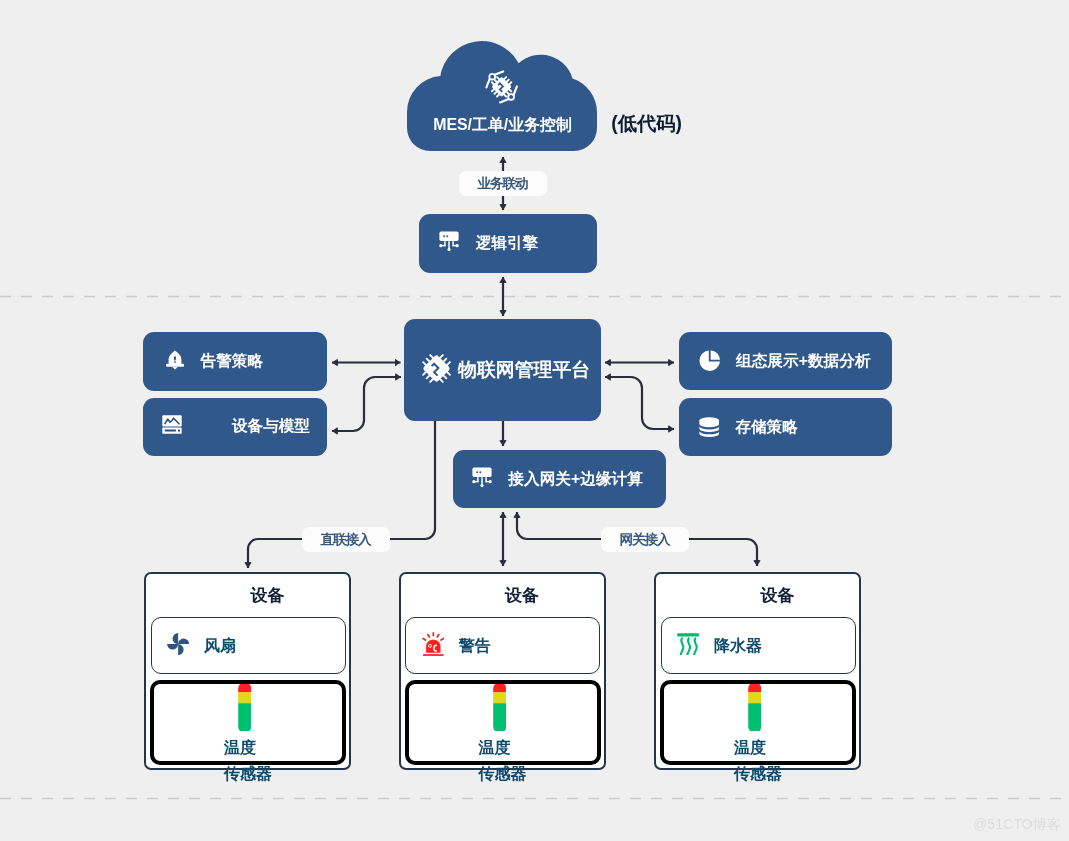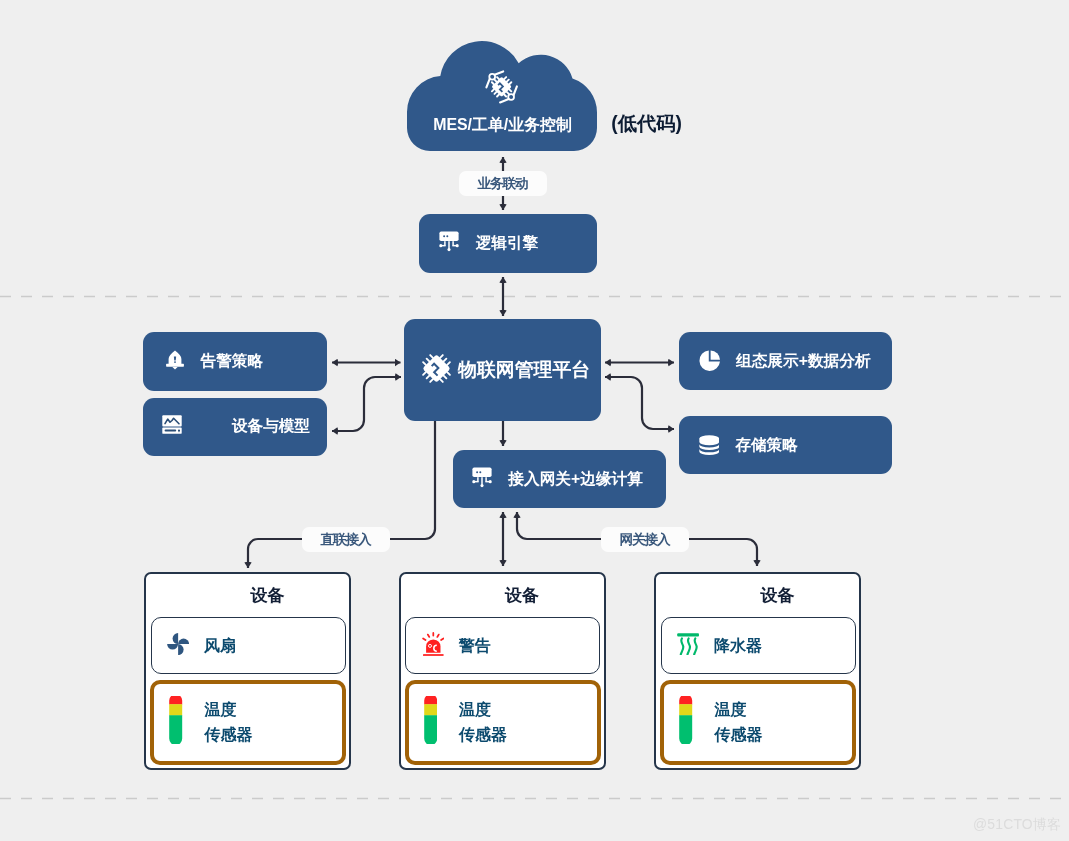--- a/index.html
+++ b/index.html
@@ -30,38 +30,38 @@
         text-indent:-1.1px;box-sizing:border-box;}
 
   
   .devcard{position:absolute;background:#fff;border:2px solid #25354a;
            border-radius:7px;box-sizing:border-box;padding-left:20px;}
   .devtitle{position:absolute;width:100%;text-align:center;color:#131f36;
             font-weight:700;font-size:17px;letter-spacing:0;}
   .subcard{position:absolute;box-sizing:border-box;background:#fff;
            border-radius:10px;display:flex;align-items:center;}
   .subcard.plain{border:1.6px solid #25354a;}
-  .subcard.hilite{border:4px solid #a16207;}
+  .subcard.hilite{border:4px solid #000000;flex-direction:column;}
   .subcard .sico{flex:0 0 auto;display:block;}
   .subcard .slbl{color:#0c4a6e;font-weight:700;font-size:16px;letter-spacing:0;
                  line-height:25.5px;}
 
   .wm{position:absolute;color:#dcdcdc;font-size:13.9px;letter-spacing:.2px;white-space:nowrap;
       left:973px;top:815.5px;}
 
   
   #cloud-label{left:0;top:115px;width:1005px;text-align:center;}
   #low-code{left:611.3px;top:110px;}
 
   #n-logic{left:418.8px;top:214.3px;width:178px;height:59px;padding-left:20.6px;}
   #n-platform{left:404.3px;top:319.3px;width:196.4px;height:102px;padding-left:16.7px;}
   #n-alarm{left:142.8px;top:332.1px;width:184.5px;height:58.7px;padding-left:21.8px;}
   #n-devmodel{left:142.8px;top:397.5px;width:184.5px;height:58.7px;padding-left:19.1px;gap:32px;}
   #n-visual{left:679px;top:332px;width:213px;height:58px;padding-left:19.7px;}
-  #n-storage{left:679px;top:398px;width:213px;height:58px;padding-left:19.5px;margin-top:18px;}
+  #n-storage{left:679px;top:398px;width:213px;height:58px;padding-left:19.5px;}
   #n-gateway{left:453px;top:450px;width:213px;height:58px;padding-left:19px;}
 
   #n-platform .lbl{font-size:18.9px;letter-spacing:0;}
   #n-gateway .lbl,#n-visual .lbl{font-size:15.7px;}
   #n-platform .ico{margin-right:6px;}
   #n-devmodel .ico{margin-right:18.1px;}
   #n-alarm .ico{margin-right:16px;}
   #n-visual .ico{margin-right:15.9px;margin-top:4px;}
   #n-storage .ico{margin-right:16.4px;margin-top:5px;}
 

